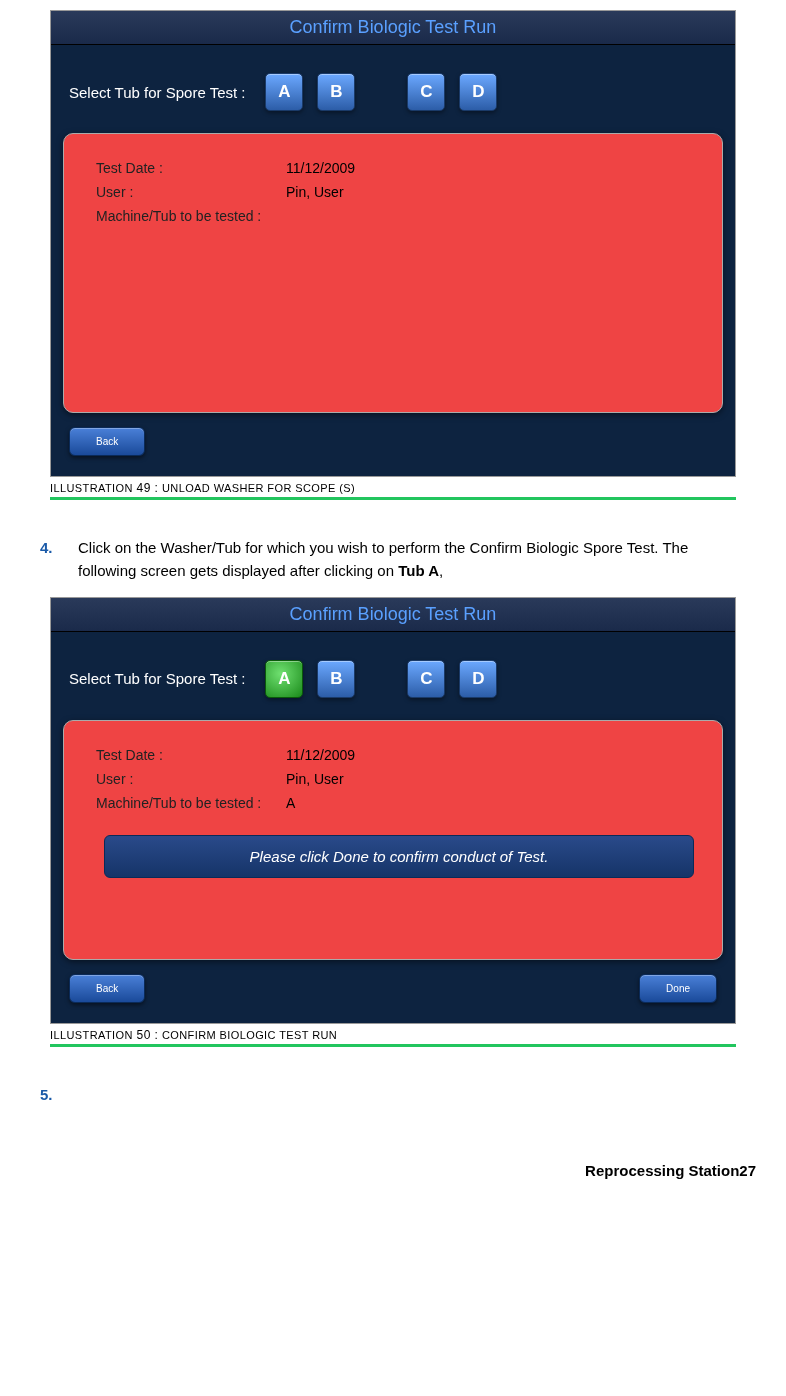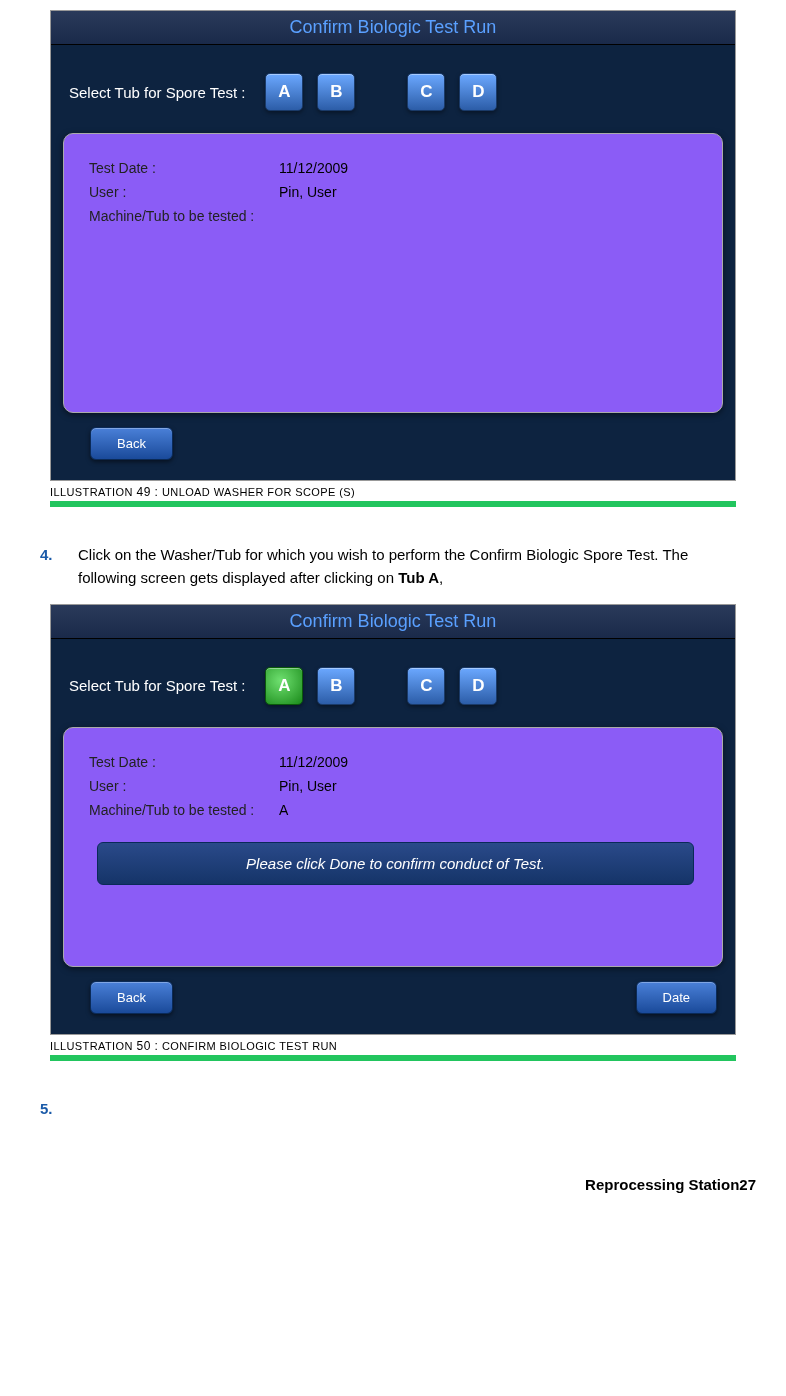--- a/index.html
+++ b/index.html
@@ -50,26 +50,26 @@
     align-items: center;
     justify-content: center;
     box-shadow: 0 2px 4px rgba(0,0,0,0.4), inset 0 1px 0 rgba(255,255,255,0.4);
   }
   .tub-btn.green {
     background: radial-gradient(circle at 40% 35%, #6fe070, #1a8a1a);
     border-color: #0a5a0a;
   }
   .tub-gap { width: 24px; display:inline-block; }
   .white-panel {
-    background: #8b5cf6;
+    background: #ef4444;
     margin: 0 12px 6px 12px;
     border-radius: 10px;
     border: 1px solid #aaa;
     box-shadow: 0 2px 6px rgba(0,0,0,0.5);
-    padding: 18px 20px 20px 25px;
+    padding: 18px 20px 20px 32px;
     color: #000;
     font-size: 14px;
     min-height: 280px;
     position: relative;
   }
   .panel-row { display:flex; margin: 8px 0; }
   .panel-lbl { width: 190px; color: #222; }
   .panel-val { font-weight: normal; }
   .panel-val.normal { font-weight: normal; }
   .app-bg { background:#0d2340; padding-bottom:8px; }
@@ -90,30 +90,29 @@
     display:flex;
     justify-content: space-between;
     align-items:center;
   }
   .nav-btn {
     background: linear-gradient(#4a80d8, #1a4a9a);
     color:#fff;
     border:1px solid #0a2a58;
     border-radius:6px;
     padding: 8px 26px;
-    font-size:13px;
+    font-size:10px;
     box-shadow: 0 2px 4px rgba(0,0,0,.5), inset 0 1px 0 rgba(255,255,255,.3);
-    margin-left: 21px;
   }
   .caption {
     margin: 4px 30px 0 30px;
     font-size: 12px;
     font-variant: small-caps;
     letter-spacing: 0.4px;
-    border-bottom: 6px solid #22c55e;
+    border-bottom: 3px solid #22c55e;
     padding-bottom: 2px;
   }
   .cap-word { text-transform: uppercase; font-variant: normal; font-size: 11px; }
   .step {
     display:flex;
     gap: 18px;
     margin: 36px 20px 14px 20px;
     line-height: 1.55;
   }
   .step-num { color:#1a5aa8; font-weight:bold; min-width:20px; }
@@ -194,21 +193,21 @@
         <div class="panel-val">Pin, User</div>
       </div>
       <div class="panel-row">
         <div class="panel-lbl">Machine/Tub to be tested :</div>
         <div class="panel-val normal">A</div>
       </div>
       <div class="confirm-banner">Please click Done to confirm conduct of Test.</div>
     </div>
     <div class="bottom-bar">
       <button class="nav-btn">Back</button>
-      <button class="nav-btn">Date</button>
+      <button class="nav-btn">Done</button>
     </div>
   </div>
 </div>
 <div class="caption">
   <span class="cap-word">Illustration</span>
   <span>50</span> :
   <span class="cap-word">Confirm Biologic Test Run</span>
 </div>
 
 <div class="step">

